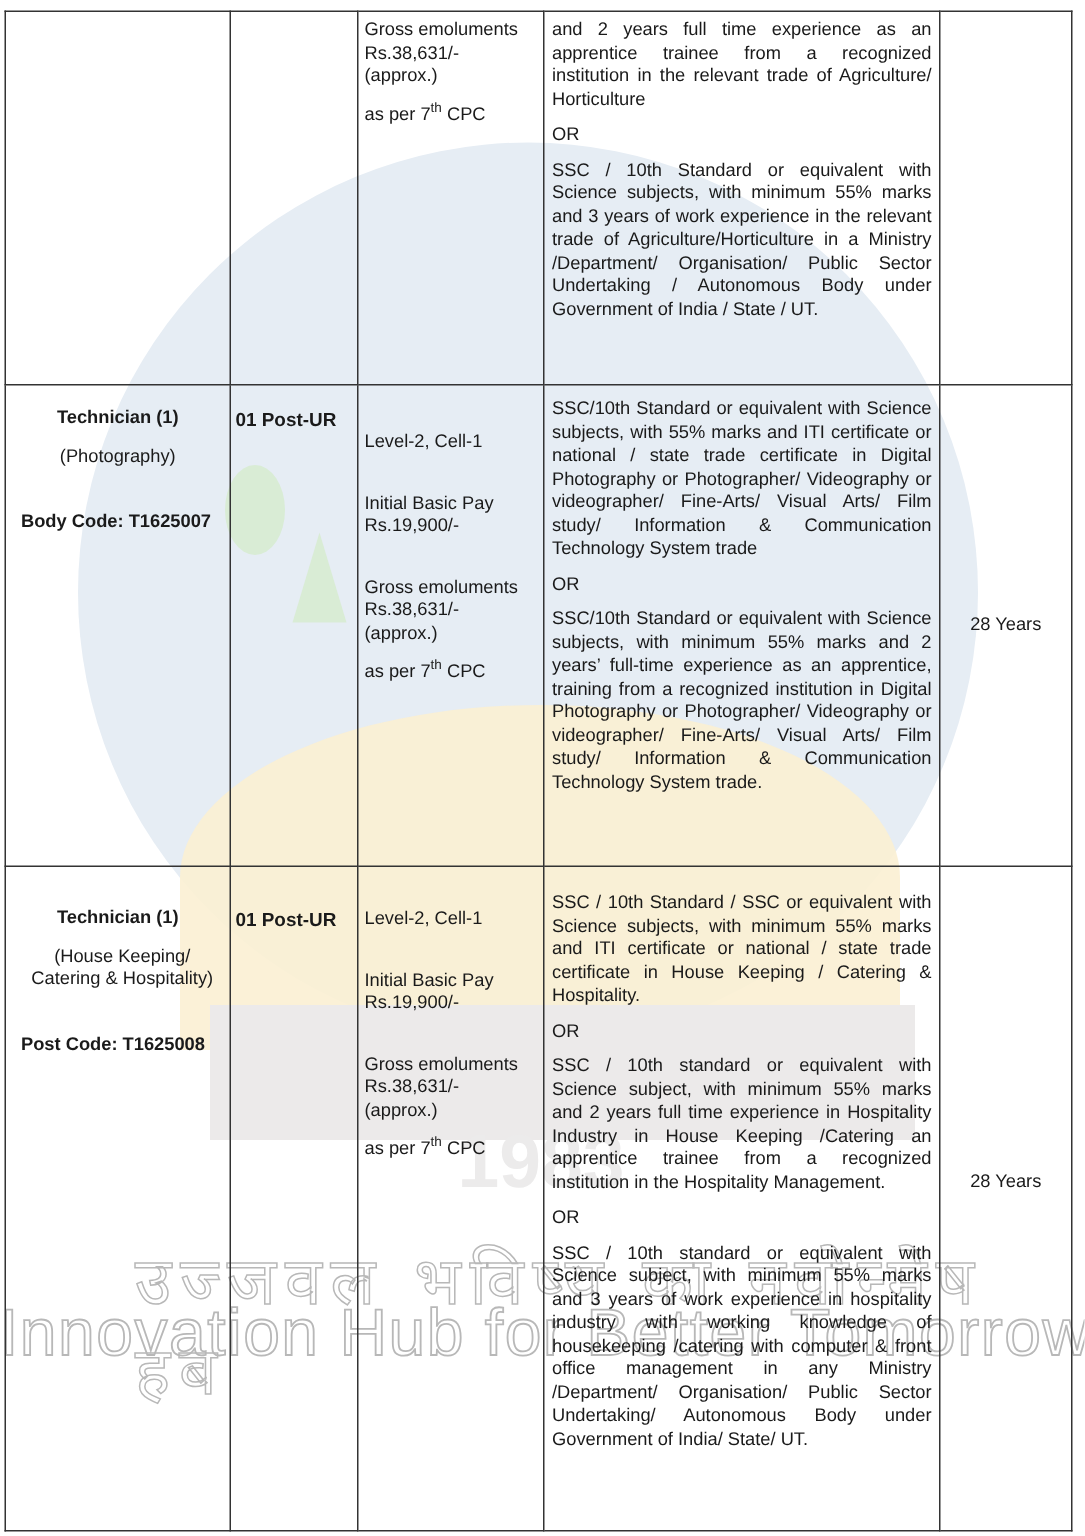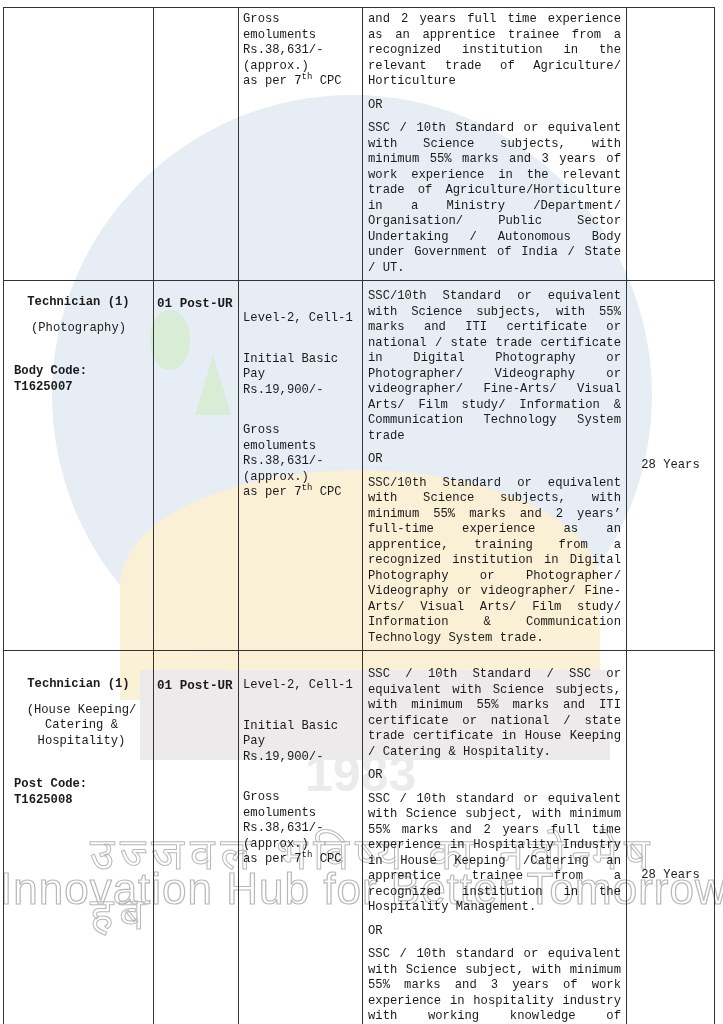--- a/index.html
+++ b/index.html
@@ -42,33 +42,32 @@
 
   
   table.posts {
     position: absolute; left: 3px; top: 7px; z-index: 1;
     border-collapse: collapse; table-layout: fixed; width: 711px;
     font-size: 12.2px; line-height: 15.5px;
   }
   table.posts td {
     border: 1px solid #333; vertical-align: top; padding: 0;
     background: transparent;
-    font-family: Liberation Mono, monospace;
   }
   col.c1 { width: 150px; } col.c2 { width: 85px; } col.c3 { width: 124px; }
   col.c4 { width: 264px; } col.c5 { width: 88px; }
   .post-cell { text-align: center; padding: 14px 4px 0 4px !important; }
   .post-title { font-weight: bold; margin: 0 0 10px 0; }
   .post-sub { margin: 0 0 28px 0; }
   .post-code { font-weight: bold; text-align: left; padding-left: 6px; }
   .vacancy { font-weight: bold; font-size: 12.6px; padding: 16px 0 0 3px !important; white-space: nowrap; }
   .pay { padding: 4px 3px 0 4px !important; }
   .pay p { margin: 0; }
   .pay .gap-l { margin-top: 25px; }
-  .pay .gap-s { }
+  .pay .gap-s { margin-top: 10px; }
   sup { font-size: 9px; line-height: 0; }
   .qual { padding: 4px 5px 4px 5px !important; text-align: justify; }
   .qual p { margin: 0; }
   .qual .or { margin: 8px 0 8px 0; }
   .age { text-align: center; vertical-align: middle !important; }
   tr.r1 { height: 249px; }
   tr.r2 { height: 321px; }
   tr.r3 { height: 443px; }
 </style>
 </head>

